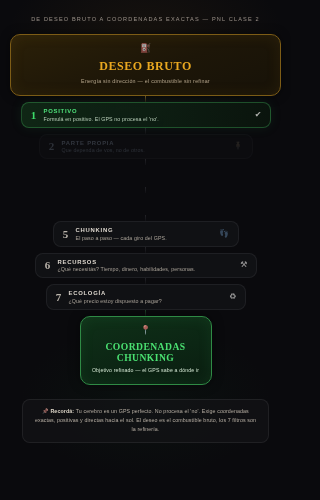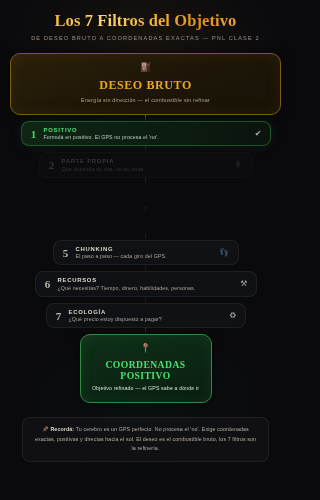--- a/index.html
+++ b/index.html
@@ -197,21 +197,20 @@
   }
   .note b { color: #ded6c9; }
   .note .pin { filter: saturate(0.3) brightness(0.9); }
 </style>
 </head>
 <body>
 
 <div class="page">
 
   <div class="header">
-    <div class="title">Los 7 Filtros del Objetivo</div>
     <div class="subtitle">DE DESEO BRUTO A COORDENADAS EXACTAS — PNL CLASE 2</div>
   </div>
 
   <div class="hero">
     <div class="hero-icon">⛽</div>
     <div class="hero-title">DESEO BRUTO</div>
     <div class="hero-sub">Energía sin dirección — el combustible sin refinar</div>
   </div>
 
   <div class="conn h6"></div>
@@ -292,21 +291,21 @@
       </div>
       <div class="ricon">♻</div>
     </div>
 
   </div>
 
   <div class="conn h6 green"></div>
 
   <div class="goal">
     <div class="goal-icon">📍</div>
-    <div class="goal-title">COORDENADAS POSITIVO</div>
+    <div class="goal-title">COORDENADAS CHUNKING</div>
     <div class="goal-sub">Objetivo refinado — el GPS sabe a dónde ir</div>
   </div>
 
   <div class="note">
     <span class="pin">📌</span>
     <b>Recordá:</b><span> Tu cerebro es un GPS perfecto. No procesa el 'no'. Exige coordenadas exactas, positivas y directas hacia el sol. El deseo es el combustible bruto, los 7 filtros son la refinería.</span>
   </div>
 
 </div>
 

